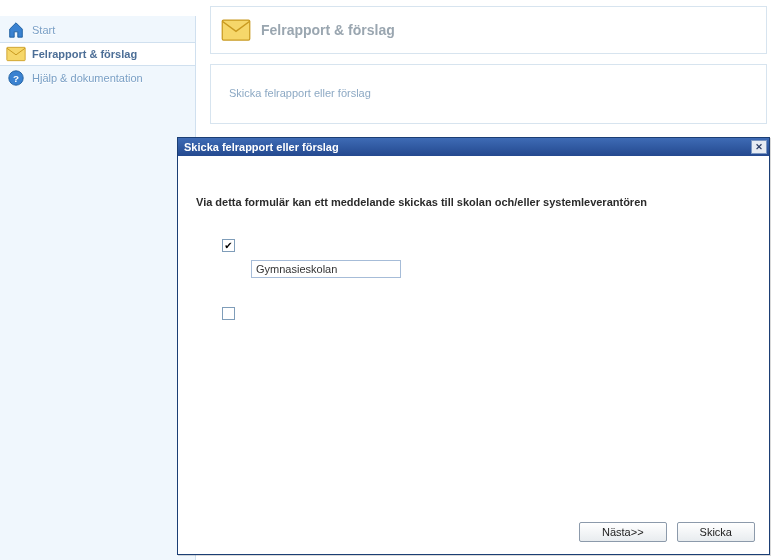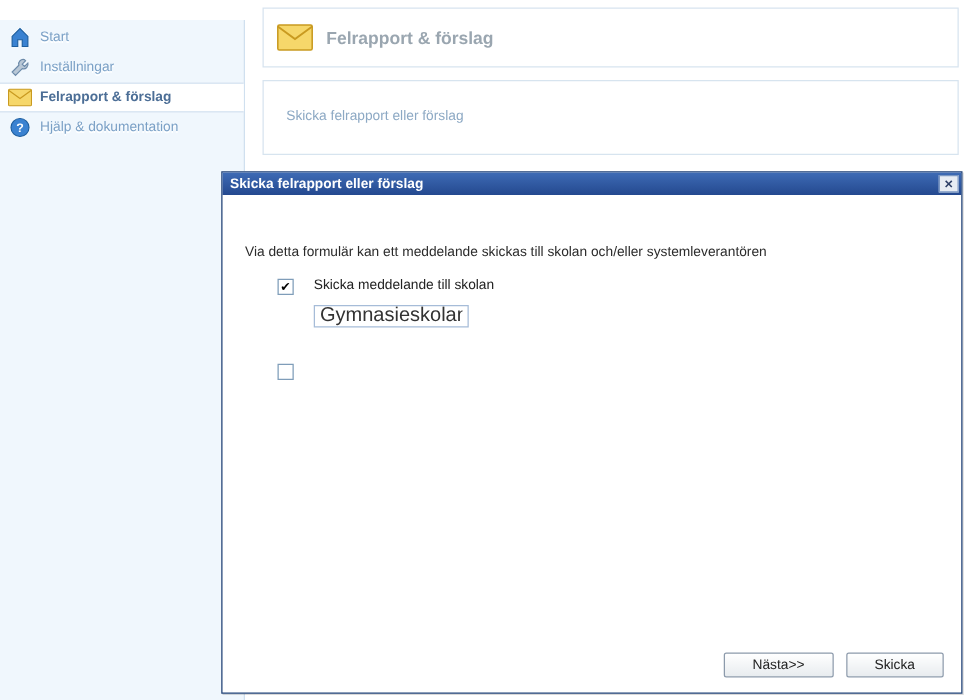--- a/index.html
+++ b/index.html
@@ -105,22 +105,22 @@
     line-height: 9px;
   }
   .dialog-body {
     flex: 1;
     padding: 40px 18px 8px 18px;
     position: relative;
   }
   .dialog-intro {
     color: #2b2b2b;
     font-size: 11px;
-    font-weight: normal;
-    margin-bottom: 14px;
+    font-weight: bold;
+    margin-bottom: 30px;
   }
   .opt-row {
     display: flex;
     align-items: flex-start;
     gap: 16px;
     margin-left: 26px;
     margin-bottom: 8px;
   }
   .cb {
     width: 13px; height: 13px;
@@ -134,26 +134,26 @@
     color: #000;
   }
   .opt-label { color: #222; font-size: 11px; }
   .opt-note { color: #222; font-size: 11px; margin-top: 6px; }
   .school-field {
     margin-left: 55px;
     margin-top: 4px;
     margin-bottom: 28px;
   }
   .text-input {
-    width: 124px;
+    width: 150px;
     height: 18px;
     border: 1px solid #a6bcd8;
     padding: 4px 4px;
     font-family: inherit;
-    font-size: 16px;
+    font-size: 11px;
     color: #333;
     background: #fff;
   }
   .dialog-footer {
     height: 34px;
     border-top: none;
     display: flex;
     align-items: center;
     justify-content: flex-end;
     gap: 10px;
@@ -177,28 +177,20 @@
 
 <div class="sidebar">
   <div class="side-item">
     <span class="icon-box">
       <svg width="18" height="18" viewBox="0 0 20 20">
           <path d="M3 9 L10 2 L17 9 L17 18 L12 18 L12 12 L8 12 L8 18 L3 18 Z" fill="#3a82d1" stroke="#1d5e9e" stroke-width="1"></path>
         </svg>
     </span>
     <span class="lbl">Start</span>
   </div>
-  <div class="side-item">
-    <span class="icon-box">
-      <svg width="18" height="18" viewBox="0 0 20 20">
-          <path d="M14 3a4 4 0 0 0-5 5L3 14l3 3 6-6a4 4 0 0 0 5-5l-3 3-2-2 3-3z" fill="#b8c7d6" stroke="#6c8aa9" stroke-width="1"></path>
-        </svg>
-    </span>
-    <span class="lbl">Inställningar</span>
-  </div>
   <div class="side-item active">
     <span class="icon-box">
       <svg width="20" height="16" viewBox="0 0 24 18">
           <rect x="1" y="1" width="22" height="16" rx="1" fill="#f6d76a" stroke="#c99a20"></rect>
           <path d="M1 2 L12 10 L23 2" fill="none" stroke="#c99a20" stroke-width="1.2"></path>
         </svg>
     </span>
     <span class="lbl">Felrapport &amp; förslag</span>
   </div>
   <div class="side-item">
@@ -235,21 +227,20 @@
       <span>✕</span>
     </div>
   </div>
   <div class="dialog-body">
     <div class="dialog-intro">Via detta formulär kan ett meddelande skickas till skolan och/eller systemleverantören</div>
 
     <div class="opt-row">
       <div class="cb">
         <span>✔</span>
       </div>
-      <div class="opt-label">Skicka meddelande till skolan</div>
     </div>
     <div class="school-field">
       <input class="text-input" type="text" value="Gymnasieskolan" style="">
     </div>
 
     <div class="opt-row">
       <div class="cb"></div>
     </div>
   </div>
   <div class="dialog-footer">

